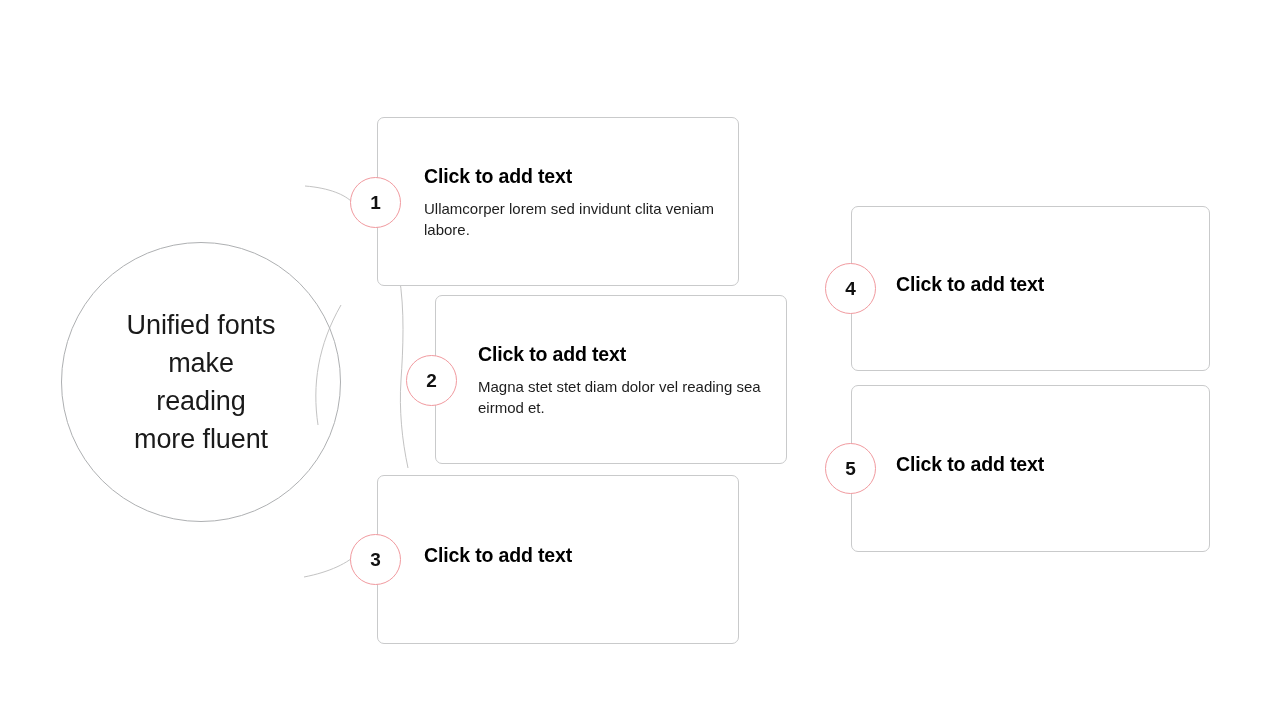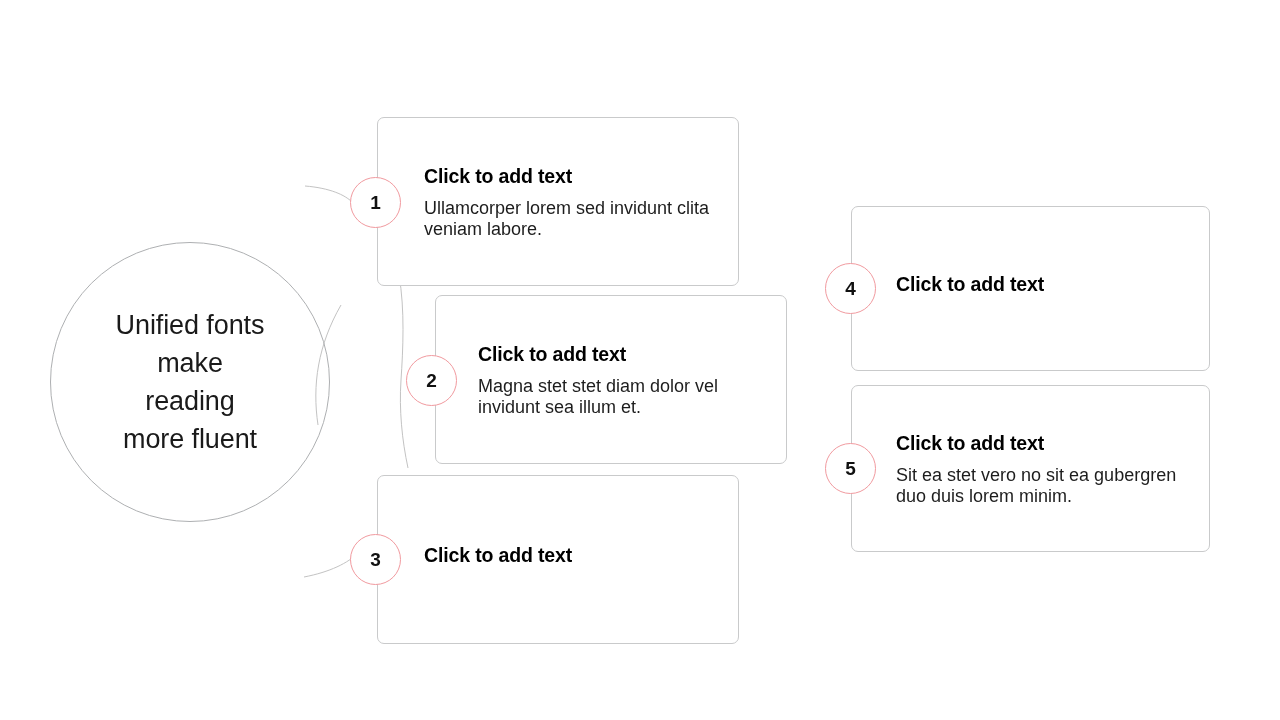--- a/index.html
+++ b/index.html
@@ -30,21 +30,21 @@
     left: 0; top: 0;
     width: 1280px;
     height: 720px;
     pointer-events: none;
     z-index: 1;
   }
 
   
   .hub {
     position: absolute;
-    left: 50px;
+    left: 61px;
     top: 242px;
     width: 280px;
     height: 280px;
     border: 1px solid #aeb0b2;
     border-radius: 50%;
     box-sizing: border-box;
     background: transparent;
     z-index: 2;
     display: flex;
     align-items: center;
@@ -77,21 +77,21 @@
   }
   .card-title {
     font-size: 19.5px;
     font-weight: bold;
     color: #000000;
     line-height: 23px;
     letter-spacing: -0.15px;
     margin: 0 0 10px 0;
   }
   .card-desc {
-    font-size: 18px;
+    font-size: 15px;
     font-weight: normal;
     color: #1d1d1d;
     line-height: 21px;
     margin: 0;
   }
 
   
   #card-1 { left: 377px;  top: 117px; width: 362px; height: 169px; }
   #card-2 { left: 435px;  top: 295px; width: 352px; height: 169px; }
   #card-3 { left: 377px;  top: 475px; width: 362px; height: 169px; }
@@ -155,21 +155,21 @@
       <p class="card-desc">Ullamcorper lorem sed invidunt clita veniam labore.</p>
     </div>
   </div>
   <div class="badge" id="badge-1">
     <span class="badge-num">1</span>
   </div>
 
   <div class="card" id="card-2">
     <div class="card-body">
       <p class="card-title">Click to add text</p>
-      <p class="card-desc">Magna stet stet diam dolor vel invidunt sea illum et.</p>
+      <p class="card-desc">Magna stet stet diam dolor vel reading sea eirmod et.</p>
     </div>
   </div>
   <div class="badge" id="badge-2">
     <span class="badge-num">2</span>
   </div>
 
   <div class="card" id="card-3">
     <div class="card-body">
       <p class="card-title">Click to add text</p>
     </div>
@@ -183,20 +183,19 @@
       <p class="card-title">Click to add text</p>
     </div>
   </div>
   <div class="badge" id="badge-4">
     <span class="badge-num">4</span>
   </div>
 
   <div class="card" id="card-5">
     <div class="card-body">
       <p class="card-title">Click to add text</p>
-      <p class="card-desc">Sit ea stet vero no sit ea gubergren duo duis lorem minim.</p>
     </div>
   </div>
   <div class="badge" id="badge-5">
     <span class="badge-num">5</span>
   </div>
 
 </div>
 
 </body></html>

